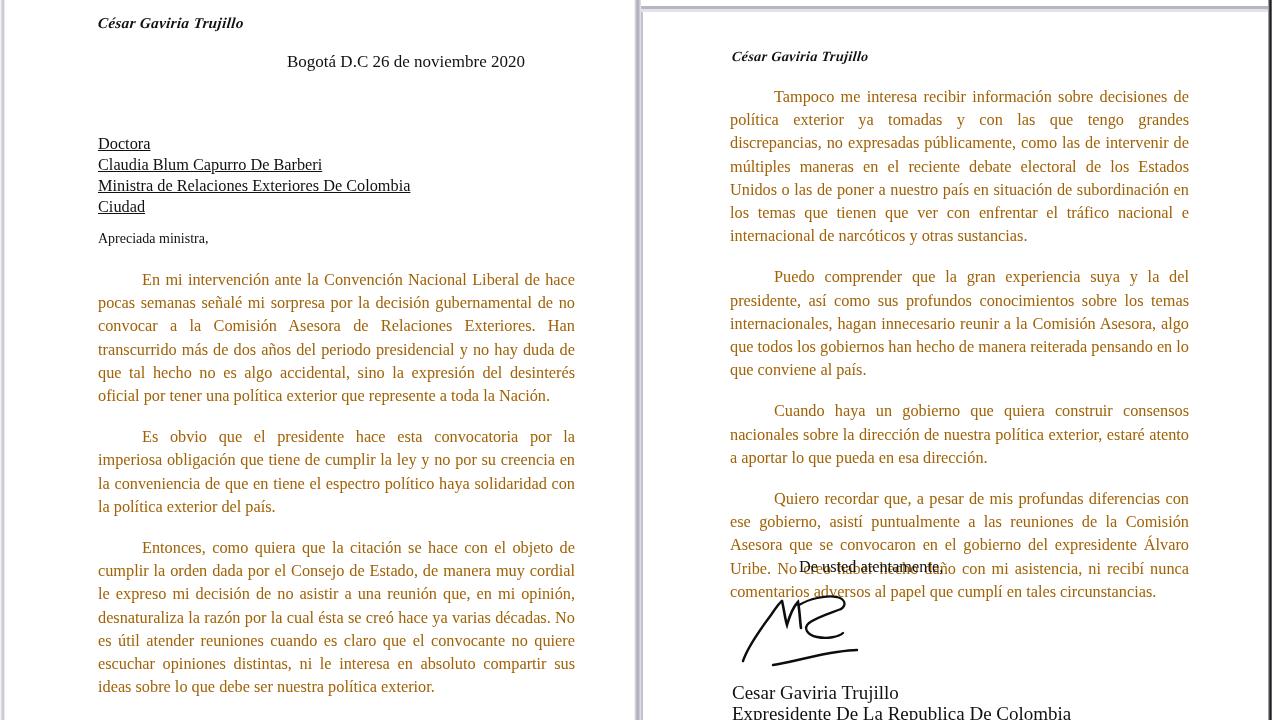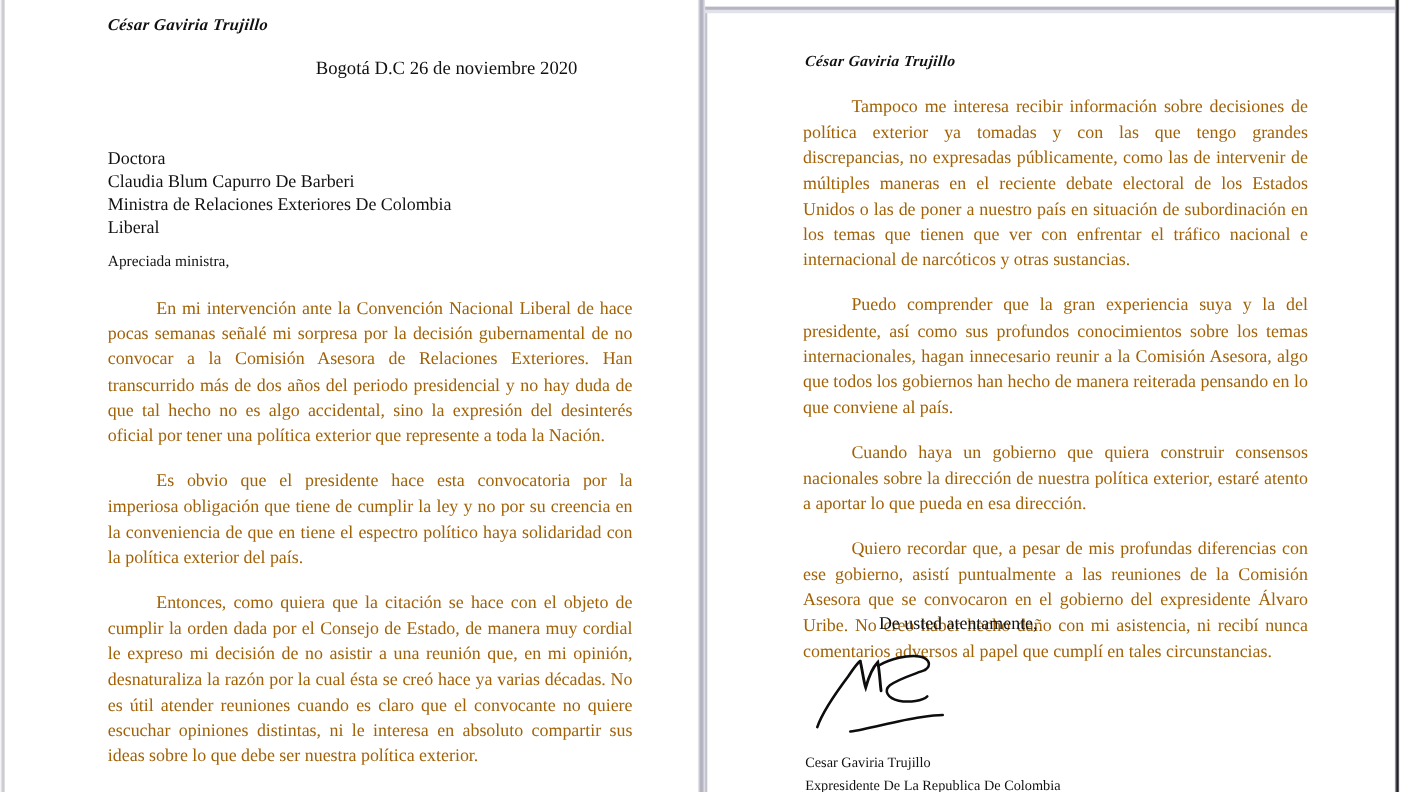--- a/index.html
+++ b/index.html
@@ -103,20 +103,21 @@
   .para {
     margin: 0 0 18px 0;
     text-indent: 44px;
   }
   .para:last-child { margin-bottom: 0; }
 
   .addr-line {
     font-size: 16.3px;
     line-height: 21px;
     white-space: nowrap;
+    text-decoration: underline;
   }
 
   
   .lp-letterhead {
     position: absolute;
     left: 92px;
     top: 15px;
     font-size: 15px;
   }
   .lp-date {
@@ -173,21 +174,21 @@
     width: 150px;
     height: 82px;
   }
   .rp-signblock {
     position: absolute;
     left: 730px;
     top: 680px;
     width: 400px;
   }
   .signblock-line {
-    font-size: 13px;
+    font-size: 19px;
     line-height: 20.5px;
     white-space: nowrap;
   }
 </style>
 </head>
 <body>
 
 <div class="scan">
 
   <div class="edge-left"></div>
@@ -195,21 +196,21 @@
   <div class="page page-left">
 
     <div class="lp-letterhead letterhead">César Gaviria Trujillo</div>
 
     <div class="lp-date">Bogotá D.C 26 de noviembre 2020</div>
 
     <div class="lp-address">
       <div class="addr-line">Doctora</div>
       <div class="addr-line">Claudia Blum Capurro De Barberi</div>
       <div class="addr-line">Ministra de Relaciones Exteriores De Colombia</div>
-      <div class="addr-line">Liberal</div>
+      <div class="addr-line">Ciudad</div>
     </div>
 
     <div class="lp-greeting">Apreciada ministra,</div>
 
     <div class="lp-body body-text">
       <p class="para">En mi intervención ante la Convención Nacional Liberal de hace pocas semanas señalé mi sorpresa por la decisión gubernamental de no convocar a la Comisión Asesora de Relaciones Exteriores. Han transcurrido más de dos años del periodo presidencial y no hay duda de que tal hecho no es algo accidental, sino la expresión del desinterés oficial por tener una política exterior que represente a toda la Nación.</p>
       <p class="para">Es obvio que el presidente hace esta convocatoria por la imperiosa obligación que tiene de cumplir la ley y no por su creencia en la conveniencia de que en tiene el espectro político haya solidaridad con la política exterior del país.</p>
       <p class="para">Entonces, como quiera que la citación se hace con el objeto de cumplir la orden dada por el Consejo de Estado, de manera muy cordial le expreso mi decisión de no asistir a una reunión que, en mi opinión, desnaturaliza la razón por la cual ésta se creó hace ya varias décadas. No es útil atender reuniones cuando es claro que el convocante no quiere escuchar opiniones distintas, ni le interesa en absoluto compartir sus ideas sobre lo que debe ser nuestra política exterior.</p>
     </div>
 

